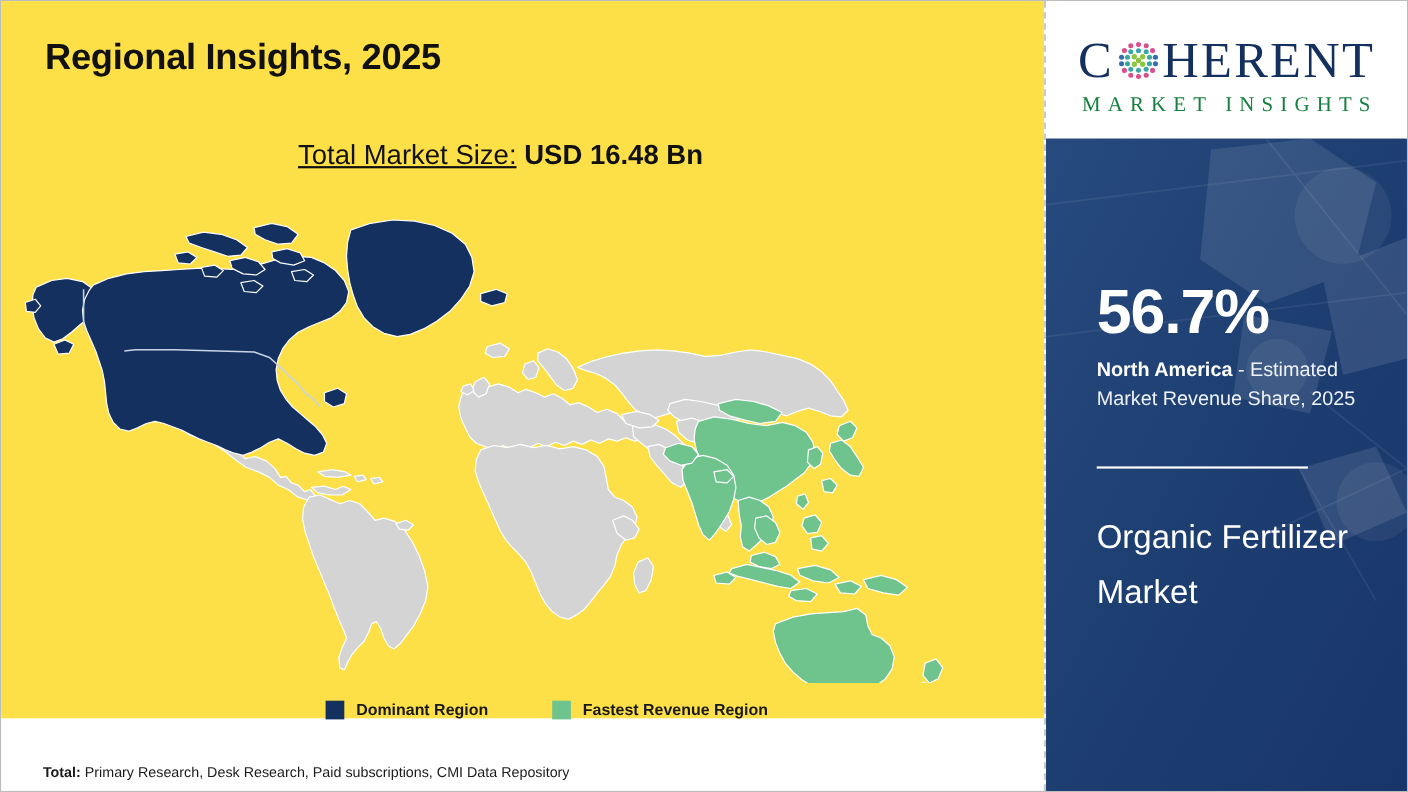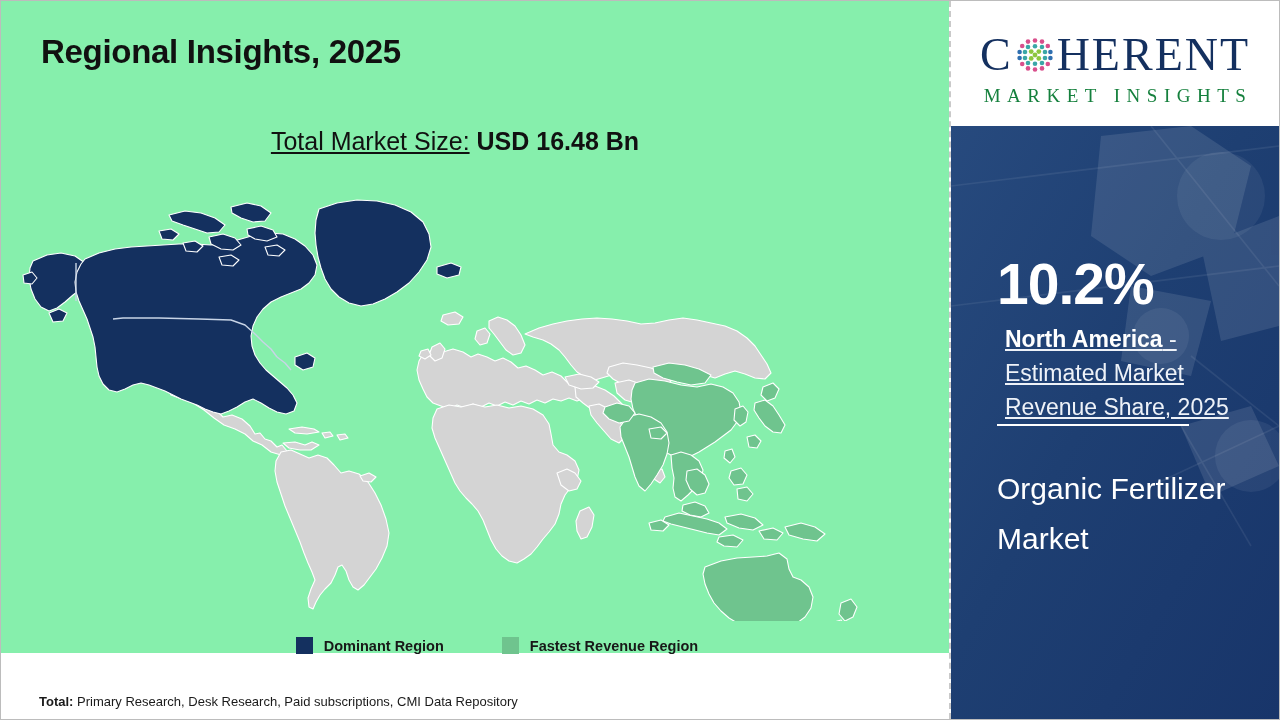--- a/index.html
+++ b/index.html
@@ -1,20 +1,20 @@
 <!DOCTYPE html>
 <html><head>
 <meta charset="utf-8">
 <style>
   html,body{margin:0;padding:0;background:#ffffff;}
   body{width:1280px;height:720px;font-family:"Liberation Sans",sans-serif;overflow:hidden;}
   #root{position:relative;width:1280px;height:720px;box-sizing:border-box;border:1px solid #bcbcbc;background:#fff;}
 
   
-  #left{position:absolute;left:0;top:0;width:948px;height:652px;background:#86efac;}
+  #left{position:absolute;left:0;top:0;width:948px;height:652px;background:#fde047;}
   #page-title{position:absolute;left:40px;top:32px;font-size:33px;font-weight:bold;color:#111;letter-spacing:-0.3px;}
   #subtitle{position:absolute;left:0;top:126px;width:908px;text-align:center;font-size:25px;color:#111;}
   #subtitle .lbl{font-weight:normal;text-decoration:underline;}
   #subtitle .val{font-weight:bold;}
 
   
   #map-wrap{position:absolute;left:18px;top:170px;width:880px;height:450px;}
   #map-wrap svg{display:block;width:100%;height:100%;}
 
   
@@ -35,21 +35,21 @@
   #logo-box{position:absolute;left:0;top:0;width:328px;height:125px;background:#fff;display:flex;flex-direction:column;align-items:center;justify-content:center;}
   #logo-top{display:flex;align-items:center;justify-content:center;height:56px;margin-top:6px;}
   .logo-word{font-family:"Liberation Serif",serif;font-size:46px;color:#14305f;letter-spacing:2px;line-height:1;}
   #logo-globe{width:42px;height:42px;margin:0 1px;display:block;}
   #logo-sub{font-family:"Liberation Serif",serif;font-size:19px;color:#15803d;letter-spacing:6.5px;margin-top:2px;padding-left:6px;}
 
   #panel{position:absolute;left:0;top:125px;width:328px;height:593px;background:#1e3f72;overflow:hidden;}
   #panel-bg{position:absolute;inset:0;width:100%;height:100%;}
   #panel-inner{position:absolute;left:46px;top:0;width:282px;height:100%;}
   #stat-pct{position:absolute;left:0;top:130px;font-size:57px;font-weight:bold;color:#fff;letter-spacing:-1px;line-height:1;}
-  #stat-desc{position:absolute;left:8px;top:197px;width:268px;font-size:23px;color:#eef2f8;line-height:1.47;text-decoration:underline;}
+  #stat-desc{position:absolute;left:0;top:197px;width:268px;font-size:18px;color:#eef2f8;line-height:1.47;}
   #stat-desc .strong{font-weight:bold;color:#fff;}
   #stat-rule{position:absolute;left:0;top:298px;width:192px;height:2px;background:#ffffff;}
   #mkt-name{position:absolute;left:0;top:338px;width:260px;font-size:30px;color:#ffffff;font-weight:300;line-height:1.66;}
 </style>
 </head>
 <body>
 
 <div id="root">
 
   <div id="left">
@@ -273,21 +273,21 @@
           <path d="M230 300 L300 420"></path>
         </g>
         <g opacity="0.06" fill="#ffffff">
           <circle cx="270" cy="70" r="44"></circle>
           <circle cx="300" cy="330" r="36"></circle>
           <circle cx="210" cy="210" r="28"></circle>
         </g>
       </svg>
 
       <div id="panel-inner">
-        <div id="stat-pct">10.2%</div>
+        <div id="stat-pct">56.7%</div>
         <div id="stat-desc">
           <span class="strong">North America</span><span> - Estimated Market Revenue Share, 2025</span>
         </div>
         <div id="stat-rule"></div>
         <div id="mkt-name">Organic Fertilizer Market</div>
       </div>
     </div>
   </div>
 </div>
 

